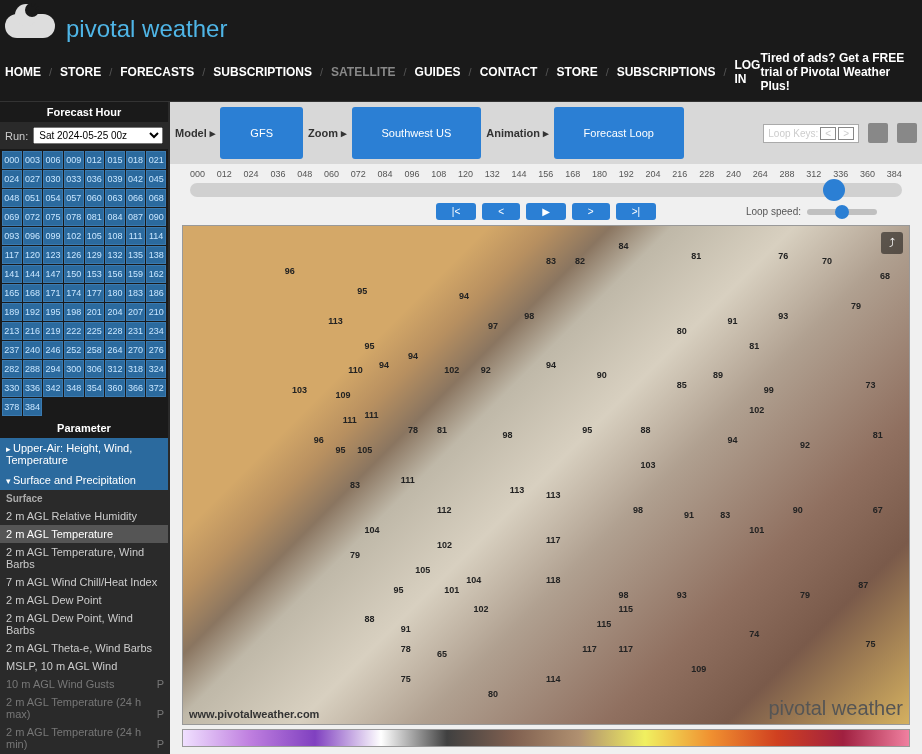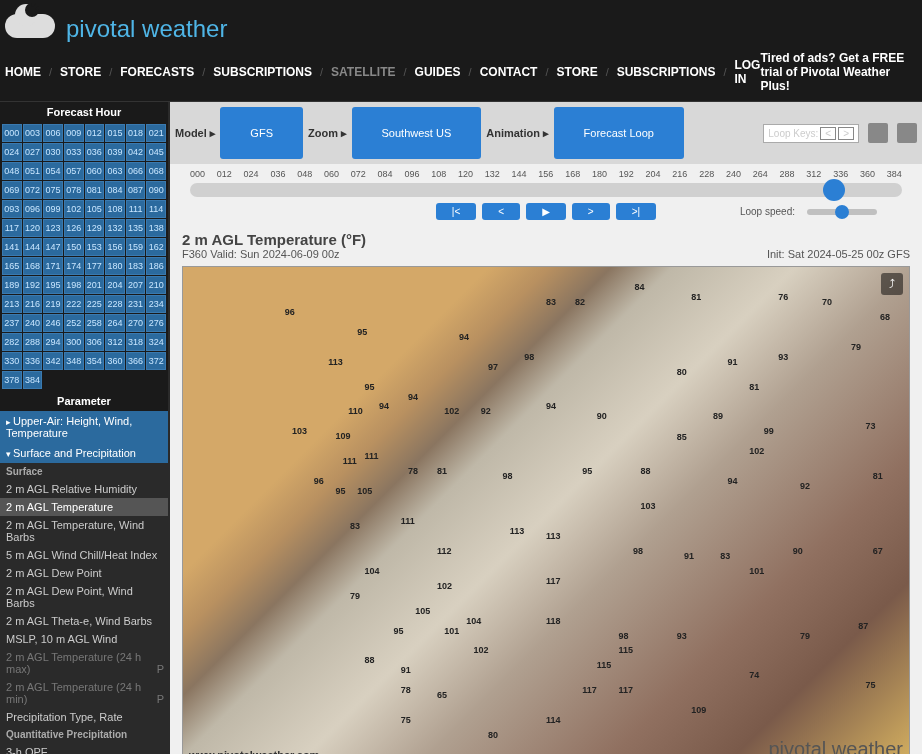--- a/index.html
+++ b/index.html
@@ -37,21 +37,21 @@
 .pill{background:#2b7fd4;color:#fff;padding:20px 30px;border-radius:3px;font-size:11px;cursor:pointer}
 .loop-keys{margin-left:auto;background:#fff;border:1px solid #aaa;padding:2px 4px;display:flex;align-items:center;gap:2px;font-size:10px}
 .lk-btn{border:1px solid #888;padding:0 4px;cursor:pointer}
 .tool-icon{width:20px;height:20px;background:#888;border-radius:2px;cursor:pointer;margin-left:4px}
 .timeline{background:#f0f0f0;padding:5px 20px}
 .ticks{display:flex;justify-content:space-between;font-size:9px;color:#555;margin-bottom:4px}
 .slider-track{height:14px;background:#d0d0d0;border-radius:7px;position:relative;margin-bottom:6px}
 .slider-thumb{position:absolute;right:8%;top:-4px;width:22px;height:22px;background:#2b7fd4;border-radius:50%;cursor:pointer}
 .controls{display:flex;justify-content:center;gap:6px}
 .ctrl{background:#2b7fd4;color:#fff;padding:3px 16px;border-radius:3px;font-size:10px;cursor:pointer}
-.speed{display:flex;align-items:center;gap:12px;font-size:10px;color:#555;position:absolute;right:25px}
+.speed{display:flex;align-items:center;gap:6px;font-size:10px;color:#555;position:absolute;right:25px}
 .speed-track{width:70px;height:6px;background:#c0c0c0;border-radius:3px;position:relative}
 .speed-thumb{position:absolute;left:40%;top:-4px;width:14px;height:14px;background:#2b7fd4;border-radius:50%}
 .ctrl-row{position:relative;display:flex;justify-content:center;align-items:center}
 .map-header{padding:6px 12px;background:#f0f0f0}
 .map-title{font-size:15px;font-weight:bold;color:#444}
 .map-sub{display:flex;justify-content:space-between;font-size:11px;color:#555}
 .map{margin:0 12px;height:500px;background:linear-gradient(135deg,#d4a868 0%,#d4a868 25%,#b89060 30%,#8a7560 35%,#bfb8a8 40%,#d8d0c0 50%,#b0a090 60%,#907060 75%,#7a5a4a 85%,#d4b060 100%);position:relative;border:1px solid #999;overflow:hidden}
 .map-label{position:absolute;font-size:9px;color:#222;font-weight:bold}
 .wm{position:absolute;bottom:4px;left:6px;font-size:11px;font-weight:bold;color:#333}
 .wm2{position:absolute;bottom:4px;right:6px;font-size:20px;color:#555;font-weight:300}
@@ -90,20 +90,24 @@
     <span class="sep">/</span>
     <a>SUBSCRIPTIONS</a>
     <span class="sep">/</span>
     <a>LOG IN</a>
     <a class="promo">Tired of ads? Get a FREE trial of Pivotal Weather Plus!</a>
   </div>
 
 <div class="main">
   <div class="sidebar">
     <div class="sh">Forecast Hour</div>
+    <div class="run-row">
+      <span>Run:</span>
+      <select><option>Sat 2024-05-25 00z</option></select>
+    </div>
     <div class="hours" id="hours">
         <div class="hour">000</div>
         <div class="hour">003</div>
         <div class="hour">006</div>
         <div class="hour">009</div>
         <div class="hour">012</div>
         <div class="hour">015</div>
         <div class="hour">018</div>
         <div class="hour">021</div>
         <div class="hour">024</div>
@@ -206,25 +210,26 @@
         <div class="hour">384</div>
       </div>
     <div class="sh">Parameter</div>
     <div class="param-cat">Upper-Air: Height, Wind, Temperature</div>
     <div class="param-cat open">Surface and Precipitation</div>
     <div class="param-sub">Surface</div>
     <div id="surf-items">
         <div class="param-item">2 m AGL Relative Humidity</div>
         <div class="param-item sel">2 m AGL Temperature</div>
         <div class="param-item">2 m AGL Temperature, Wind Barbs</div>
-        <div class="param-item">5 m AGL Wind Chill/Heat Index</div>
+        <div class="param-item">7 m AGL Wind Chill/Heat Index</div>
         <div class="param-item">2 m AGL Dew Point</div>
         <div class="param-item">2 m AGL Dew Point, Wind Barbs</div>
         <div class="param-item">2 m AGL Theta-e, Wind Barbs</div>
         <div class="param-item">MSLP, 10 m AGL Wind</div>
+        <div class="param-item p">10 m AGL Wind Gusts</div>
         <div class="param-item p">2 m AGL Temperature (24 h max)</div>
         <div class="param-item p">2 m AGL Temperature (24 h min)</div>
       </div>
     <div id="ptype-items">
         <div class="param-item">Precipitation Type, Rate</div>
       </div>
     <div class="param-sub">Quantitative Precipitation</div>
     <div id="qpf-items">
         <div class="param-item">3-h QPF</div>
       </div>
@@ -290,36 +295,29 @@
         </div>
         <div class="speed">
           <span>Loop speed:</span>
           <div class="speed-track">
               <div class="speed-thumb"></div>
             </div>
         </div>
       </div>
     </div>
 
-    <div class="map-header">
-      <div class="map-title">2 m AGL Temperature (°F)</div>
-      <div class="map-sub">
-        <span>F360 Valid: Sun 2024-06-09 00z</span>
-        <span>Init: Sat 2024-05-25 00z GFS</span>
-      </div>
-    </div>
 
     <div class="map" id="map">
       <div class="share">⤴</div>
       <div class="wm">www.pivotalweather.com</div>
       <div class="wm2">pivotal weather</div>
     <div class="map-label" style="left: 14%; top: 8%;">96</div>
         <div class="map-label" style="left: 50%; top: 6%;">83</div>
         <div class="map-label" style="left: 54%; top: 6%;">82</div>
-        <div class="map-label" style="left: 60%; top: 3%; margin-left: 16px;">84</div>
+        <div class="map-label" style="left: 60%; top: 3%;">84</div>
         <div class="map-label" style="left: 70%; top: 5%;">81</div>
         <div class="map-label" style="left: 82%; top: 5%;">76</div>
         <div class="map-label" style="left: 88%; top: 6%;">70</div>
         <div class="map-label" style="left: 24%; top: 12%;">95</div>
         <div class="map-label" style="left: 96%; top: 9%;">68</div>
         <div class="map-label" style="left: 20%; top: 18%;">113</div>
         <div class="map-label" style="left: 38%; top: 13%;">94</div>
         <div class="map-label" style="left: 47%; top: 17%;">98</div>
         <div class="map-label" style="left: 75%; top: 18%;">91</div>
         <div class="map-label" style="left: 82%; top: 17%;">93</div>
@@ -328,21 +326,21 @@
         <div class="map-label" style="left: 42%; top: 19%;">97</div>
         <div class="map-label" style="left: 68%; top: 20%;">80</div>
         <div class="map-label" style="left: 78%; top: 23%;">81</div>
         <div class="map-label" style="left: 20%; top: 28%; margin-left: 20px;">110</div>
         <div class="map-label" style="left: 27%; top: 27%;">94</div>
         <div class="map-label" style="left: 31%; top: 25%;">94</div>
         <div class="map-label" style="left: 36%; top: 28%;">102</div>
         <div class="map-label" style="left: 41%; top: 28%;">92</div>
         <div class="map-label" style="left: 50%; top: 27%;">94</div>
         <div class="map-label" style="left: 57%; top: 29%;">90</div>
-        <div class="map-label" style="left: 68%; top: 31%; margin-top: 11px;">85</div>
+        <div class="map-label" style="left: 68%; top: 31%;">85</div>
         <div class="map-label" style="left: 73%; top: 29%;">89</div>
         <div class="map-label" style="left: 80%; top: 32%;">99</div>
         <div class="map-label" style="left: 94%; top: 31%;">73</div>
         <div class="map-label" style="left: 15%; top: 32%;">103</div>
         <div class="map-label" style="left: 21%; top: 33%;">109</div>
         <div class="map-label" style="left: 78%; top: 36%;">102</div>
         <div class="map-label" style="left: 22%; top: 38%;">111</div>
         <div class="map-label" style="left: 25%; top: 37%;">111</div>
         <div class="map-label" style="left: 31%; top: 40%;">78</div>
         <div class="map-label" style="left: 35%; top: 40%;">81</div>

